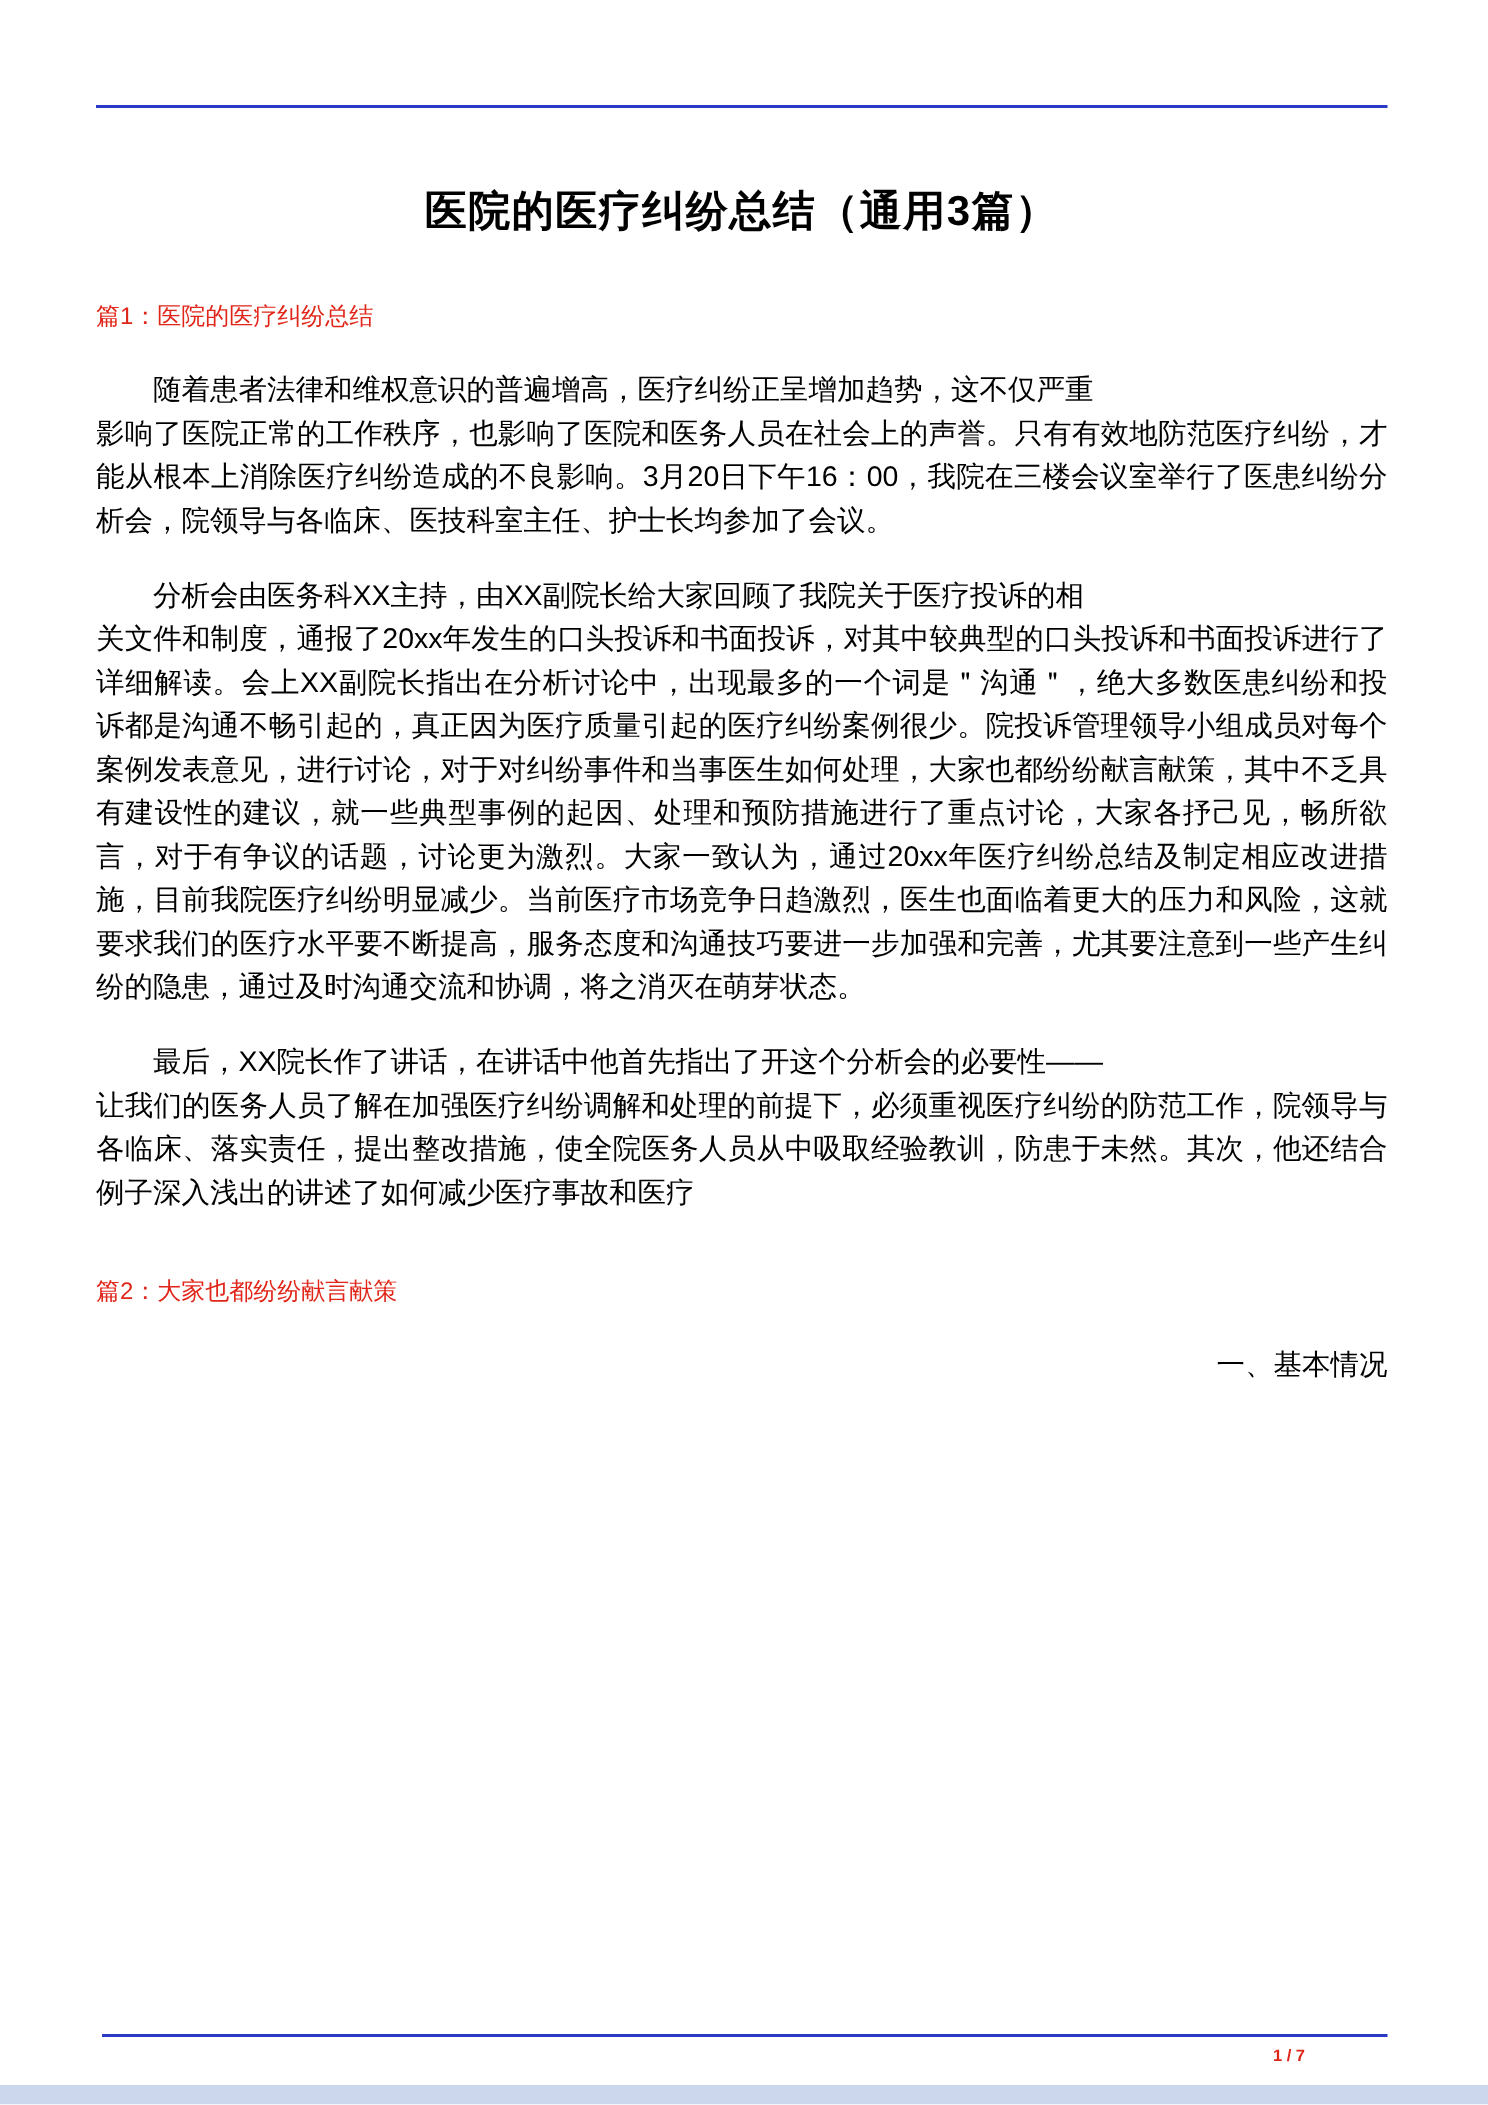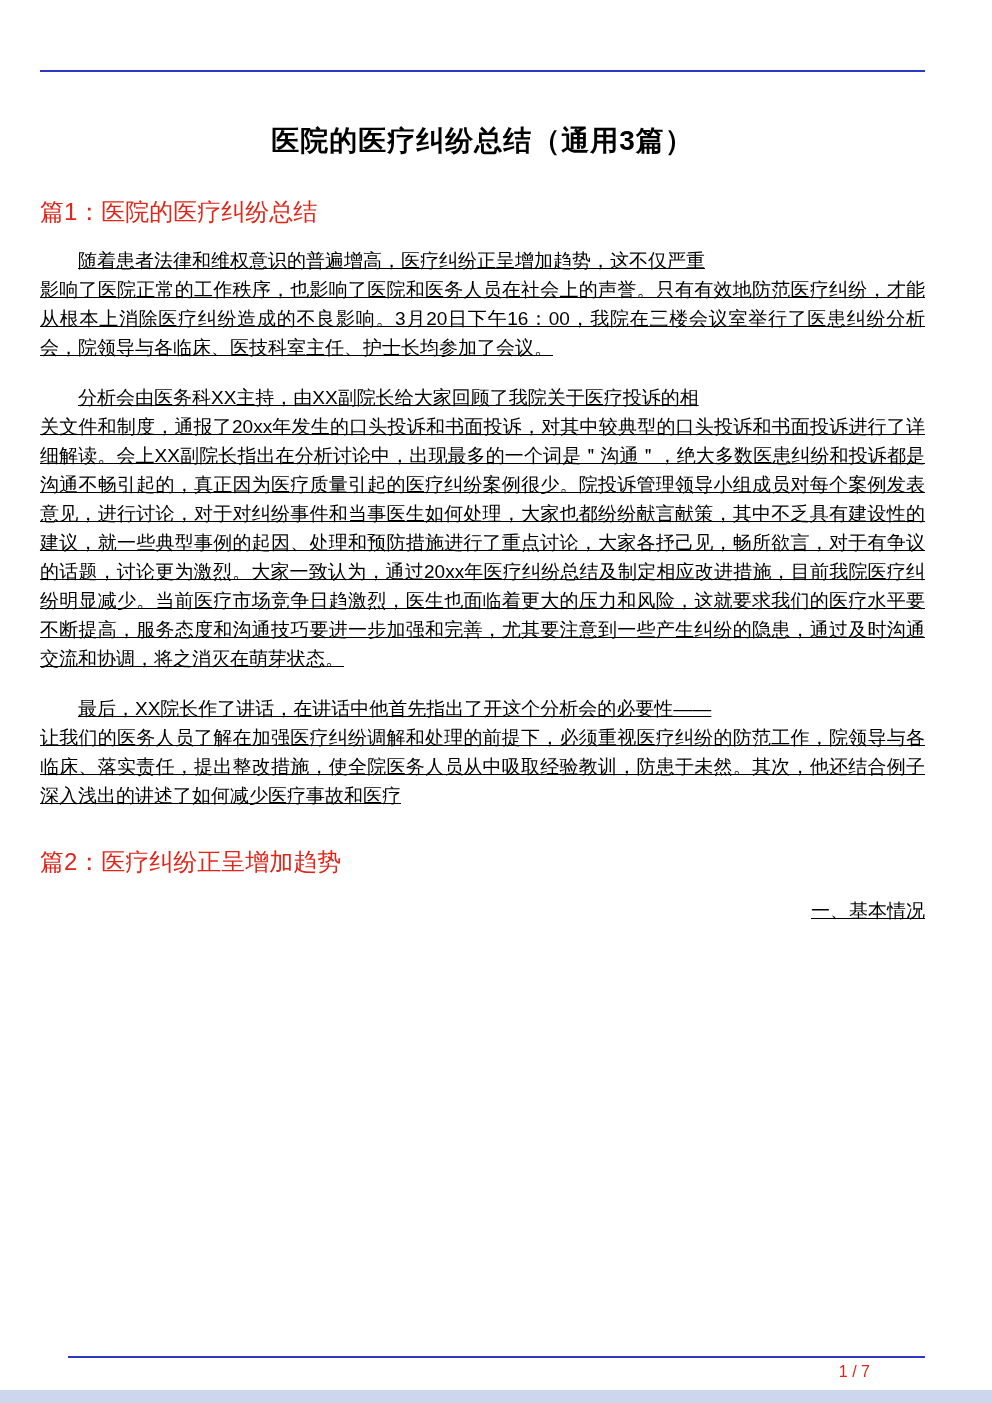--- a/index.html
+++ b/index.html
@@ -13,70 +13,70 @@
   body{
     width:992px;height:1403px;
     background:#ffffff;
     font-family:"Liberation Sans","DejaVu Sans",sans-serif;
     color:var(--body-ink);
   }
   .page{
     position:relative;
     width:992px;height:1403px;
     background:#ffffff;
-    padding:70px 67px 0 40px;
+    padding:70px 67px 0 64px;
     overflow:hidden;
   }
   .top-rule{
     height:2px;
     background:var(--rule-blue);
   }
   .doc-title{
     margin:50px 0 0 0;
     text-align:center;
     font-size:28px;
     line-height:38px;
     font-weight:bold;
     color:var(--body-ink);
     letter-spacing:1px;
   }
   .sec-heading{
     margin:38px 0 0 0;
-    font-size:24px;
+    font-size:16px;
     line-height:27px;
     font-weight:normal;
     color:var(--heading-red);
   }
   .para{
     margin:21px 0 0 0;
     font-size:19px;
     line-height:29px;
     color:var(--body-ink);
     text-align:justify;
     white-space:pre-wrap;
     text-indent:2em;
     word-break:break-all;
-    text-decoration:underline;
   }
   .subhead{
     text-align:right;
   }
   .bottom-rule{
     position:absolute;
     left:68px;right:67px;top:1356px;
     height:2px;
     background:var(--rule-blue);
   }
   .page-number{
     position:absolute;
     top:1362px;
     right:122px;
-    font-size:16px;
+    font-size:11px;
     line-height:19px;
     color:var(--heading-red);
+    font-weight:bold;
   }
   .bottom-strip{
     position:absolute;
     left:0;right:0;bottom:0;
     height:13px;
     background:var(--footer-strip);
   }
 </style>
 </head>
 <body>
@@ -91,21 +91,21 @@
     <h2 class="sec-heading">篇1：医院的医疗纠纷总结</h2>
     <p class="para">随着患者法律和维权意识的普遍增高，医疗纠纷正呈增加趋势，这不仅严重
 影响了医院正常的工作秩序，也影响了医院和医务人员在社会上的声誉。只有有效地防范医疗纠纷，才能从根本上消除医疗纠纷造成的不良影响。3月20日下午16：00，我院在三楼会议室举行了医患纠纷分析会，院领导与各临床、医技科室主任、护士长均参加了会议。</p>
     <p class="para">分析会由医务科XX主持，由XX副院长给大家回顾了我院关于医疗投诉的相
 关文件和制度，通报了20xx年发生的口头投诉和书面投诉，对其中较典型的口头投诉和书面投诉进行了详细解读。会上XX副院长指出在分析讨论中，出现最多的一个词是＂沟通＂，绝大多数医患纠纷和投诉都是沟通不畅引起的，真正因为医疗质量引起的医疗纠纷案例很少。院投诉管理领导小组成员对每个案例发表意见，进行讨论，对于对纠纷事件和当事医生如何处理，大家也都纷纷献言献策，其中不乏具有建设性的建议，就一些典型事例的起因、处理和预防措施进行了重点讨论，大家各抒己见，畅所欲言，对于有争议的话题，讨论更为激烈。大家一致认为，通过20xx年医疗纠纷总结及制定相应改进措施，目前我院医疗纠纷明显减少。当前医疗市场竞争日趋激烈，医生也面临着更大的压力和风险，这就要求我们的医疗水平要不断提高，服务态度和沟通技巧要进一步加强和完善，尤其要注意到一些产生纠纷的隐患，通过及时沟通交流和协调，将之消灭在萌芽状态。</p>
     <p class="para">最后，XX院长作了讲话，在讲话中他首先指出了开这个分析会的必要性——
 让我们的医务人员了解在加强医疗纠纷调解和处理的前提下，必须重视医疗纠纷的防范工作，院领导与各临床、落实责任，提出整改措施，使全院医务人员从中吸取经验教训，防患于未然。其次，他还结合例子深入浅出的讲述了如何减少医疗事故和医疗</p>
   </section>
 
   <section>
-    <h2 class="sec-heading">篇2：医疗纠纷正呈增加趋势</h2>
+    <h2 class="sec-heading">篇2：大家也都纷纷献言献策</h2>
     <p class="para subhead">一、基本情况</p>
   </section>
 
   <div class="bottom-rule"></div>
   <div class="page-number">1 / 7</div>
   <div class="bottom-strip"></div>
 
 </div>
 
 </body></html>

